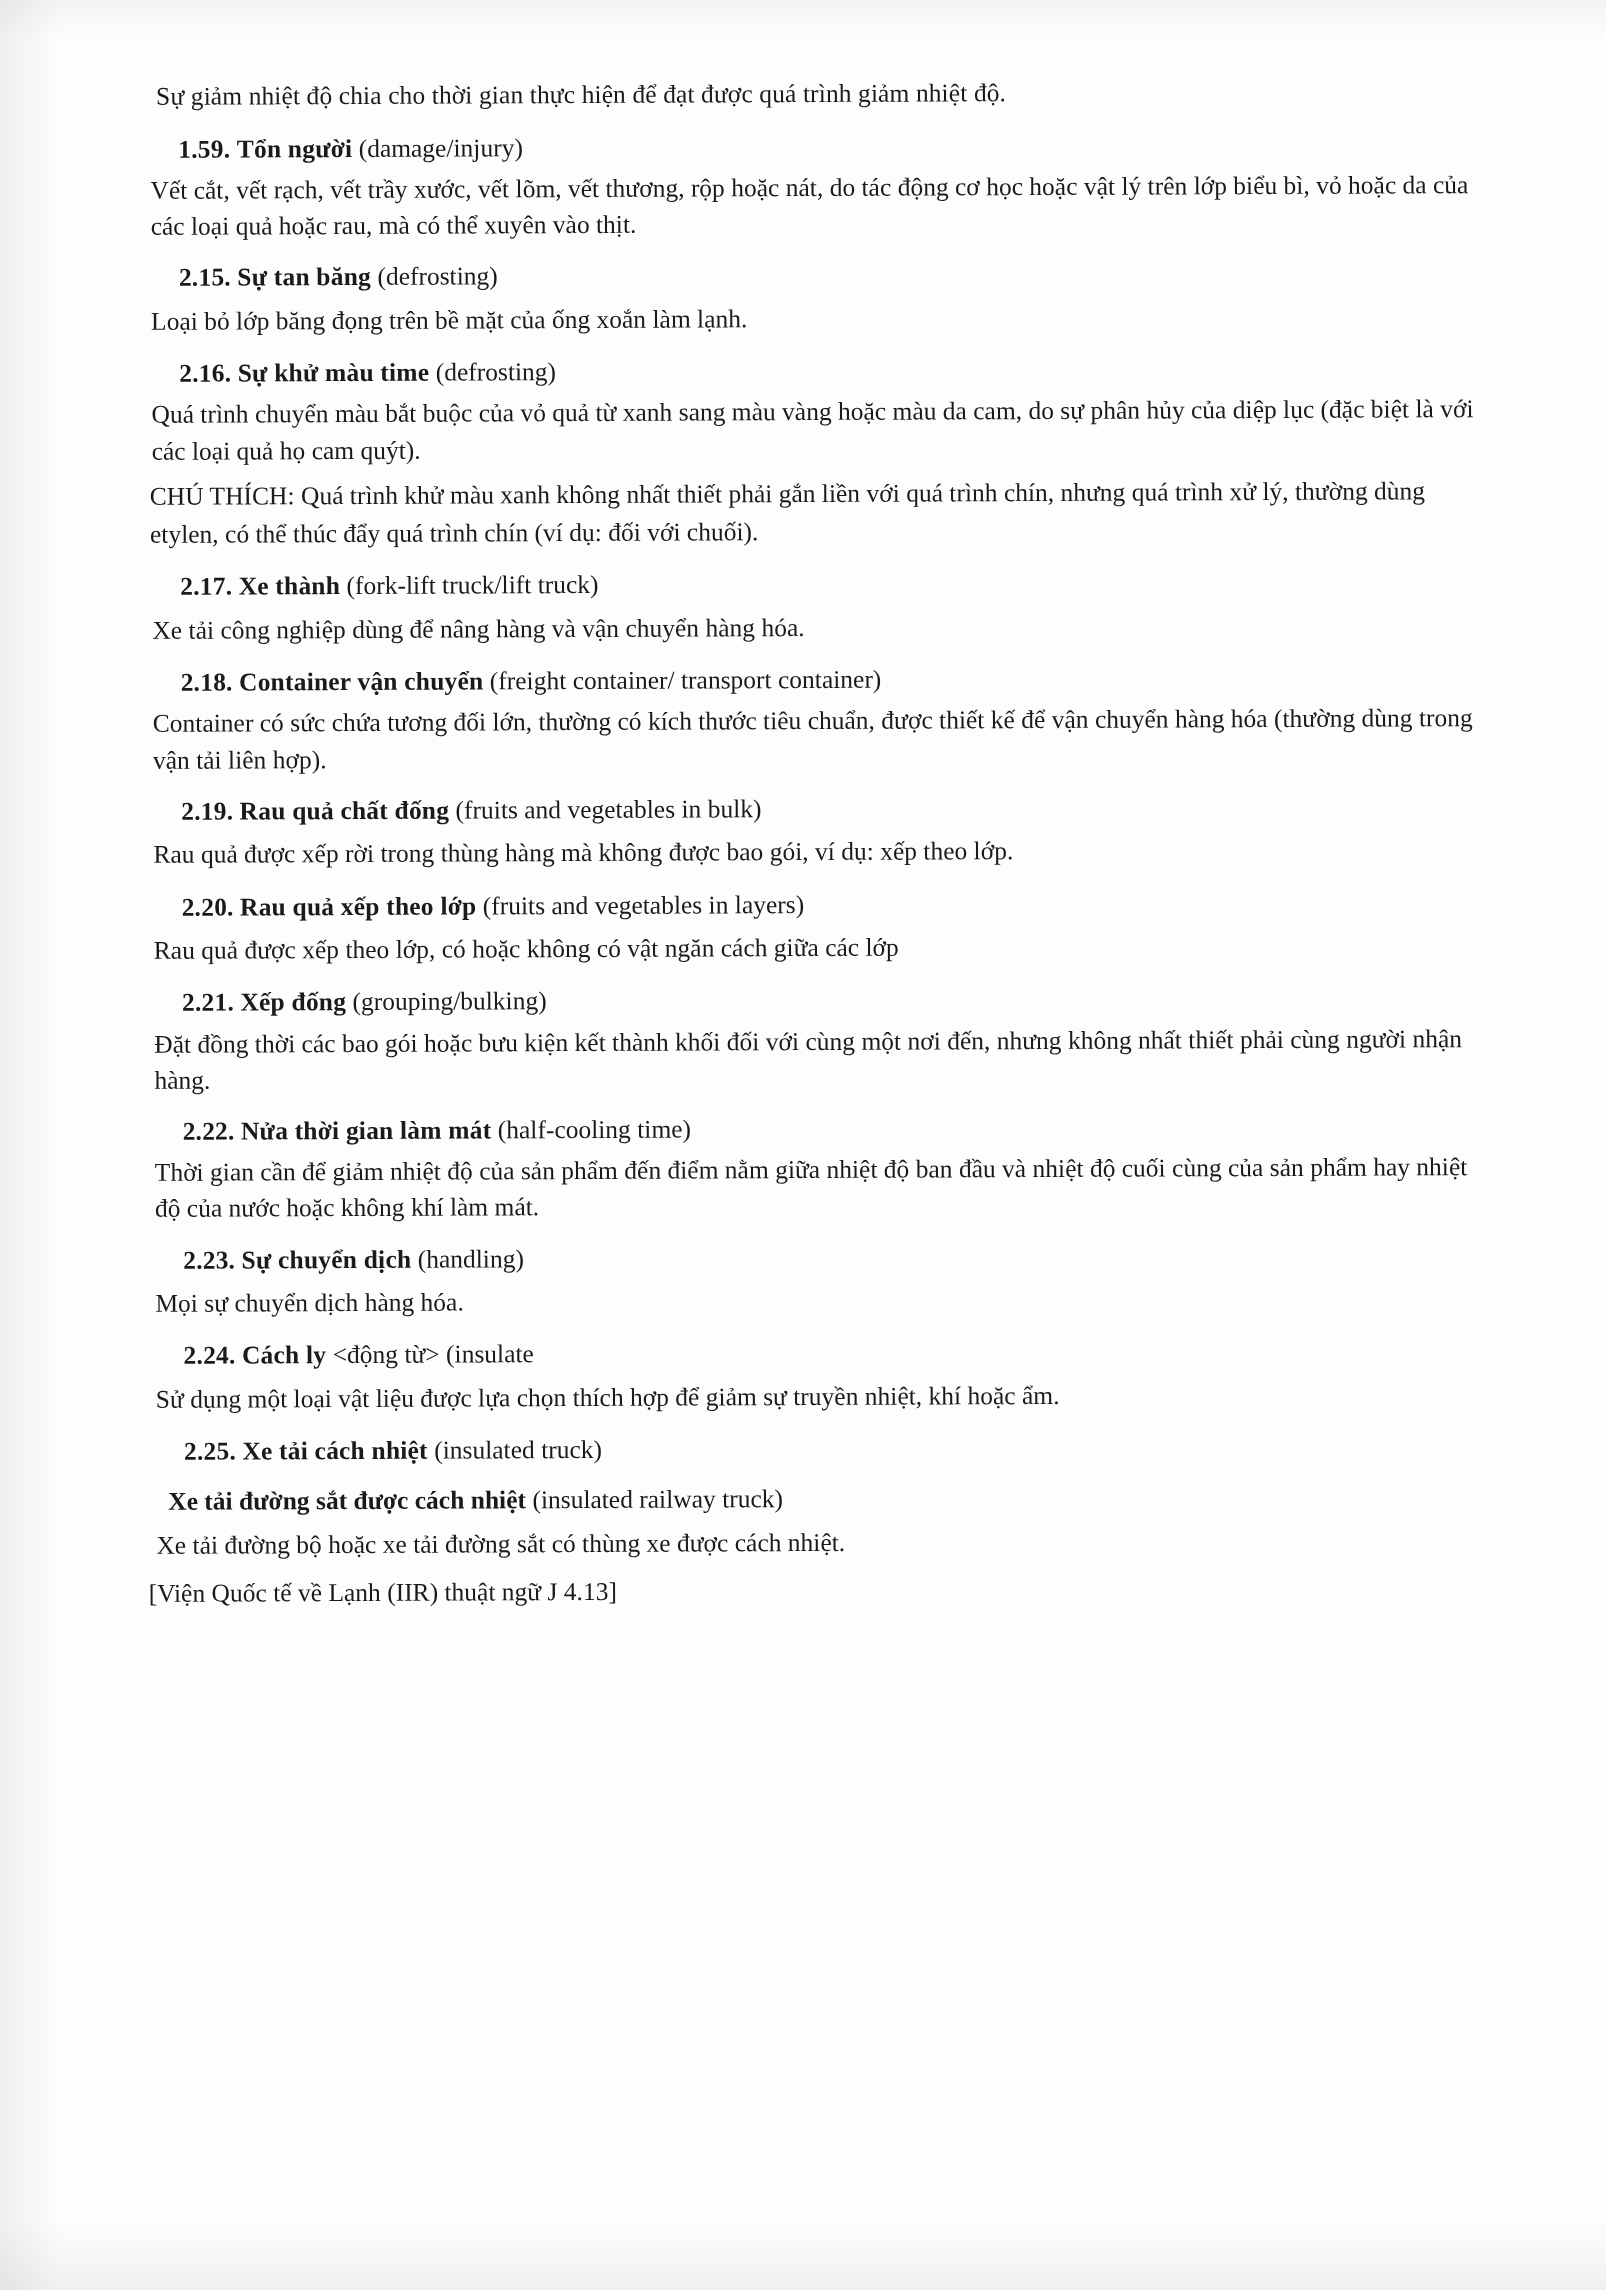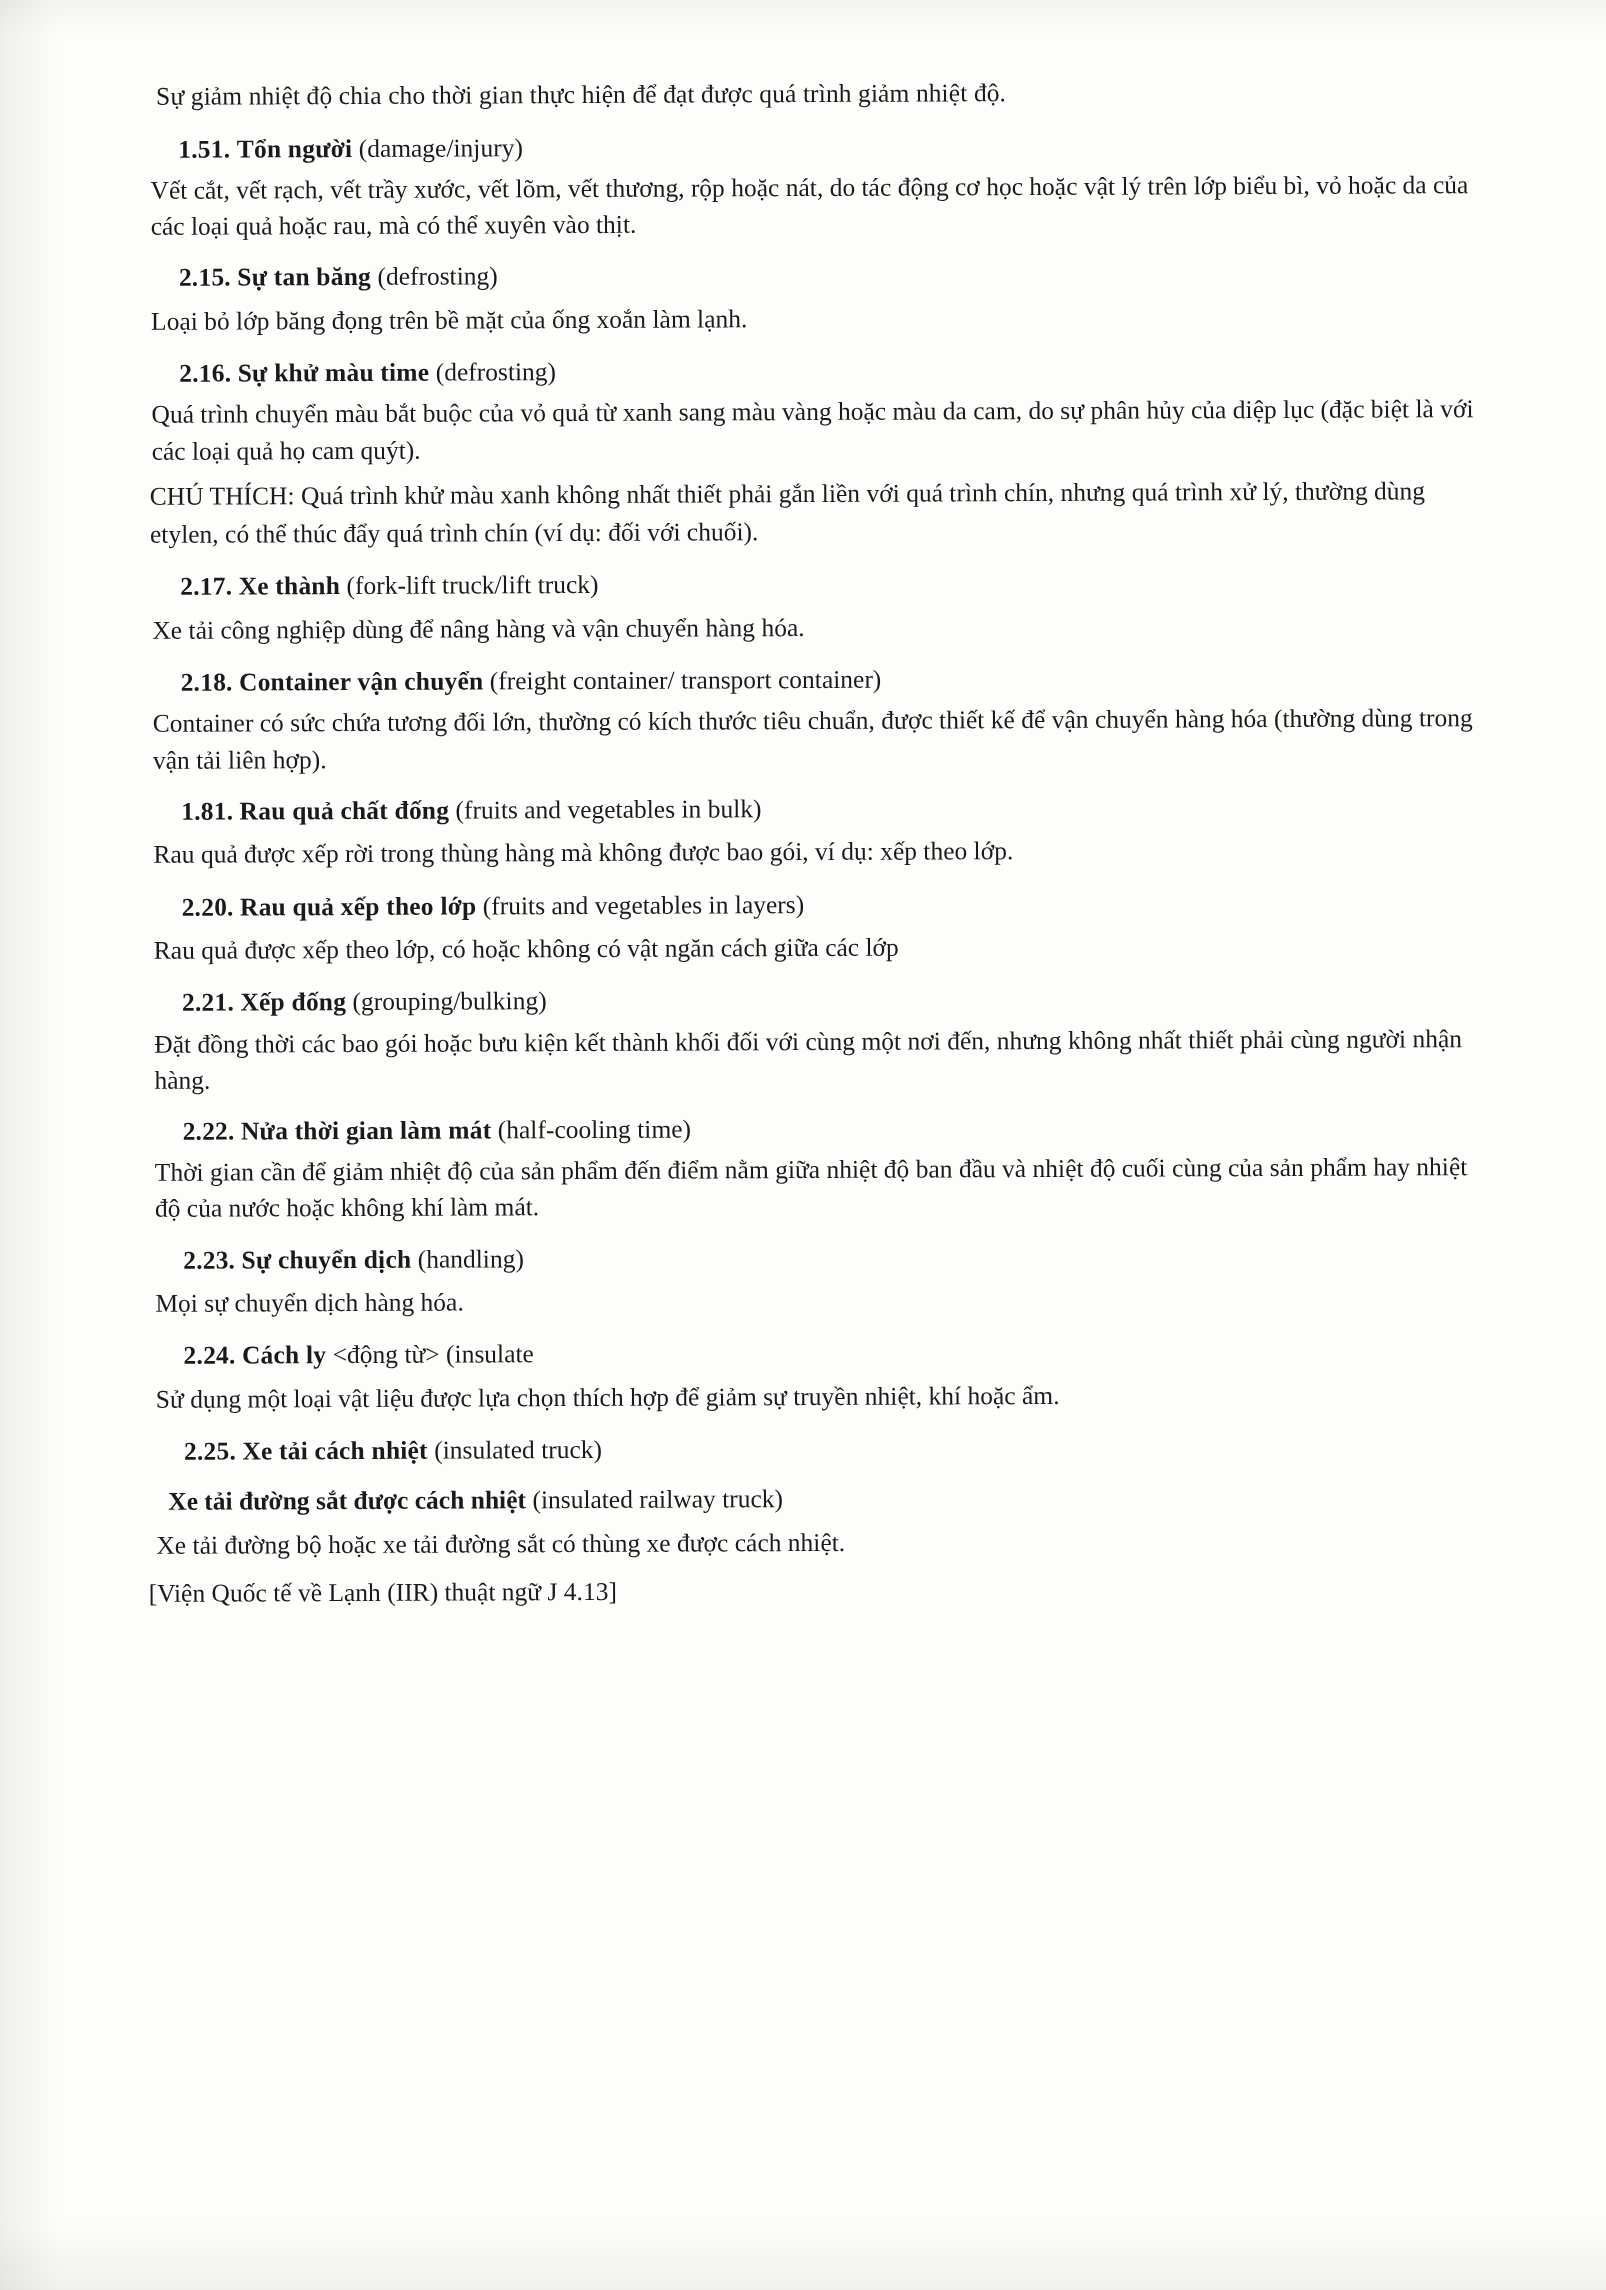--- a/index.html
+++ b/index.html
@@ -116,21 +116,21 @@
 <div class="page">
   <div class="scan-edge-left"></div>
   <div class="scan-edge-top"></div>
   <div class="scan-edge-bottom"></div>
 
   <div class="content">
 
     <p class="blk lead">Sự giảm nhiệt độ chia cho thời gian thực hiện để đạt được quá trình giảm nhiệt độ.</p>
 
     <p class="term">
-      <span class="vn">1.51.</span>
+      <span class="vn">1.59.</span>
       <span class="vn">Tổn người</span>
       <span class="en">(damage/injury)</span>
     </p>
     <p class="para tight">Vết cắt, vết rạch, vết trầy xước, vết lõm, vết thương, rộp hoặc nát, do tác động cơ học hoặc vật lý trên lớp biểu bì, vỏ hoặc da của các loại quả hoặc rau, mà có thể xuyên vào thịt.</p>
 
     <p class="term">
       <span class="vn">2.15.</span>
       <span class="vn">Sự tan băng</span>
       <span class="en">(defrosting)</span>
     </p>
@@ -152,21 +152,21 @@
     <p class="para">Xe tải công nghiệp dùng để nâng hàng và vận chuyển hàng hóa.</p>
 
     <p class="term">
       <span class="vn">2.18.</span>
       <span class="vn">Container vận chuyển</span>
       <span class="en">(freight container/ transport container)</span>
     </p>
     <p class="para tight">Container có sức chứa tương đối lớn, thường có kích thước tiêu chuẩn, được thiết kế để vận chuyển hàng hóa (thường dùng trong vận tải liên hợp).</p>
 
     <p class="term">
-      <span class="vn">1.81.</span>
+      <span class="vn">2.19.</span>
       <span class="vn">Rau quả chất đống</span>
       <span class="en">(fruits and vegetables in bulk)</span>
     </p>
     <p class="para">Rau quả được xếp rời trong thùng hàng mà không được bao gói, ví dụ: xếp theo lớp.</p>
 
     <p class="term">
       <span class="vn">2.20.</span>
       <span class="vn">Rau quả xếp theo lớp</span>
       <span class="en">(fruits and vegetables in layers)</span>
     </p>

